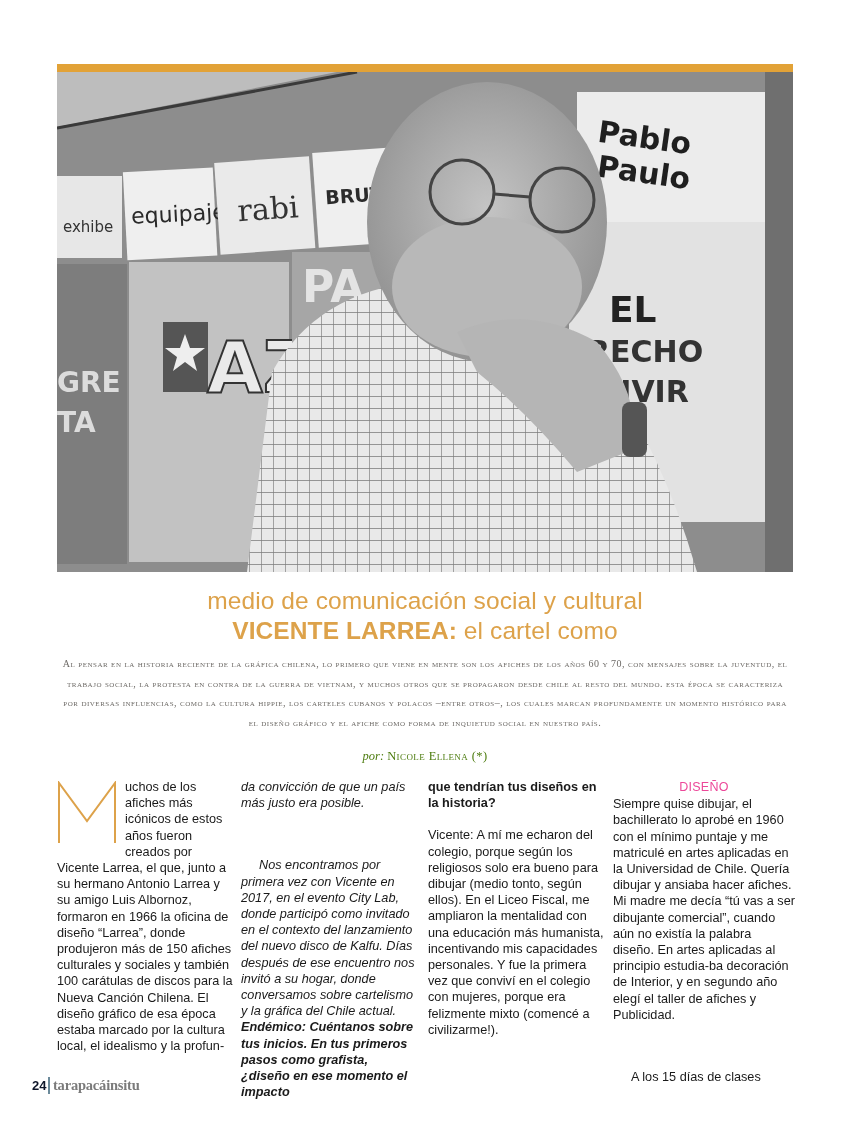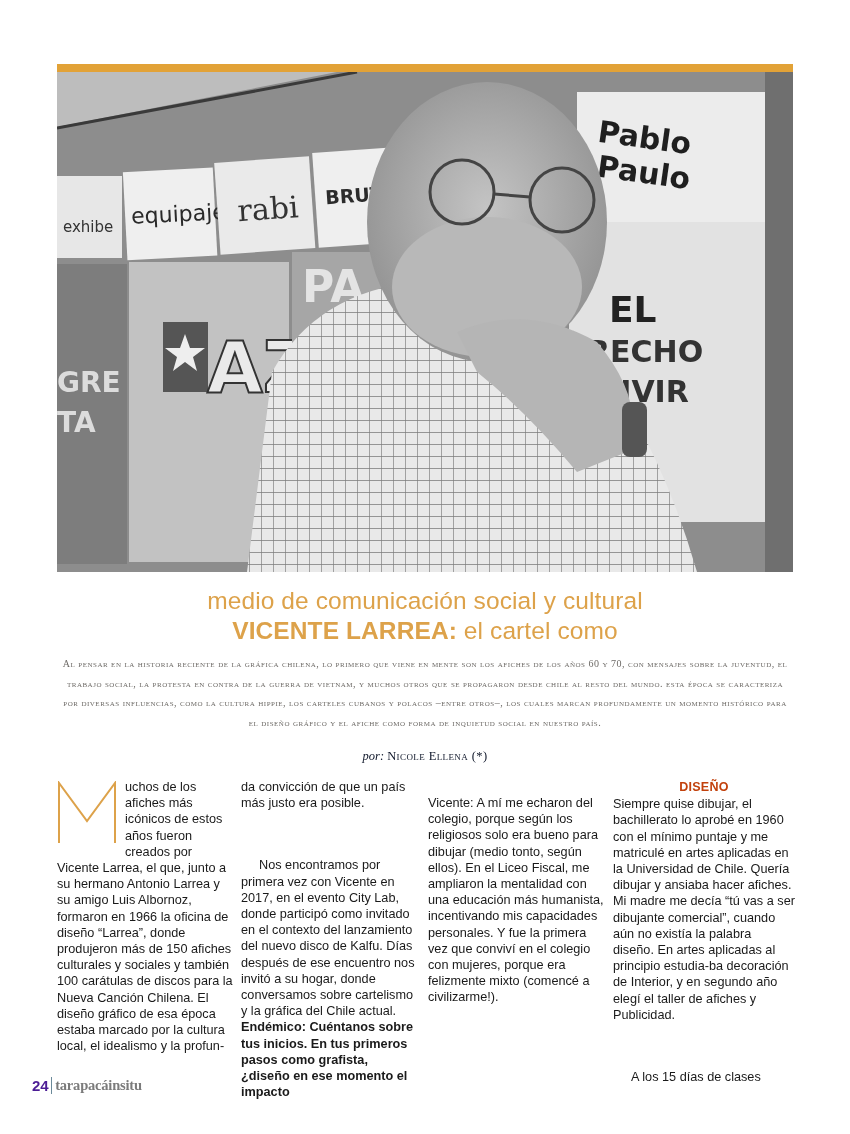--- a/index.html
+++ b/index.html
@@ -21,46 +21,46 @@
     }
     .title .bold { font-weight: bold; }
     .lead {
       position: absolute; left: 60px; top: 654px; width: 730px; text-align: center;
       font-family: Liberation Serif, serif; color: #6d6a66; font-size: 10px; line-height: 19.5px;
       font-variant: small-caps; letter-spacing: 0.5px; text-transform: lowercase;
     }
     .lead::first-letter { text-transform: uppercase; }
     .byline {
       position: absolute; left: 57px; top: 749px; width: 736px; text-align: center;
-      font-family: "Liberation Serif", serif; color: #0f172a; font-size: 12.5px;
+      font-family: "Liberation Serif", serif; color: #4d7c0f; font-size: 12.5px;
     }
     .byline .por { font-style: italic; }
     .byline .name { font-variant: small-caps; letter-spacing: 0.4px; }
     .col {
       position: absolute; top: 779px; width: 176px; font-size: 12.7px; line-height: 16.2px; color: #1a1a1a;
     }
     .col p { margin: 0; }
     .col .indent { text-indent: 18px; margin-top: 46px; }
     .col .q { font-weight: bold; }
     .col .gap { height: 16px; }
     .c1 { left: 57px; }
-    .c2 { left: 241px; }
+    .c2 { left: 241px; font-style: italic; }
     .c3 { left: 428px; }
     .c4 { left: 613px; width: 182px; }
     .dropcap {
       float: left; width: 60px; height: 63px; margin: 2px 8px 0 0; position: relative;
     }
     .section-head {
-      text-align: center; color: #c2410c; font-weight: bold; font-size: 12.5px; margin-bottom: 1px;
+      text-align: center; color: #ec4899; font-weight: normal; font-size: 12.5px; margin-bottom: 1px;
       letter-spacing: 0.3px;
     }
     .footer {
       position: absolute; left: 32px; top: 1077px; display: flex; align-items: center;
     }
-    .page-num { color: #4c1d95; font-weight: bold; font-size: 15px; }
+    .page-num { color: #0f172a; font-weight: bold; font-size: 13px; }
     .footer-sep { width: 1.5px; height: 17px; background: #6b8a9a; margin: 0 3px 0 2px; }
     .mag-name { font-family: "Liberation Serif", serif; color: #7b7b7b; font-size: 14.5px; font-weight: bold; letter-spacing: -0.2px; text-align: center; }
   </style>
 </head>
 <body>
 
 <div class="top-bar"></div>
 
 <div class="photo">
   <svg width="736" height="500" viewBox="0 0 736 500" xmlns="http://www.w3.org/2000/svg">
@@ -142,20 +142,21 @@
   <p>uchos de los afiches más icónicos de estos años fueron creados por Vicente Larrea, el que, junto a su hermano Antonio Larrea y su amigo Luis Albornoz, formaron en 1966 la oficina de diseño “Larrea”, donde produjeron más de 150 afiches culturales y sociales y también 100 carátulas de discos para la Nueva Canción Chilena. El diseño gráfico de esa época estaba marcado por la cultura local, el idealismo y la profun-</p>
 </div>
 
 <div class="col c2">
   <p>da convicción de que un país más justo era posible.</p>
   <p class="indent">Nos encontramos por primera vez con Vicente en 2017, en el evento City Lab, donde participó como invitado en el contexto del lanzamiento del nuevo disco de Kalfu. Días después de ese encuentro nos invitó a su hogar, donde conversamos sobre cartelismo y la gráfica del Chile actual.</p>
   <p class="q">Endémico: Cuéntanos sobre tus inicios. En tus primeros pasos como grafista, ¿diseño en ese momento el impacto</p>
 </div>
 
 <div class="col c3">
+  <p class="q">que tendrían tus diseños en la historia?</p>
   <div class="gap"></div>
   <p>Vicente: A mí me echaron del colegio, porque según los religiosos solo era bueno para dibujar (medio tonto, según ellos). En el Liceo Fiscal, me ampliaron la mentalidad con una educación más humanista, incentivando mis capacidades personales. Y fue la primera vez que conviví en el colegio con mujeres, porque era felizmente mixto (comencé a civilizarme!).</p>
 </div>
 
 <div class="col c4">
   <div class="section-head">DISEÑO</div>
   <p>Siempre quise dibujar, el bachillerato lo aprobé en 1960 con el mínimo puntaje y me matriculé en artes aplicadas en la Universidad de Chile. Quería dibujar y ansiaba hacer afiches. Mi madre me decía “tú vas a ser dibujante comercial”, cuando aún no existía la palabra diseño. En artes aplicadas al principio estudia-ba decoración de Interior, y en segundo año elegí el taller de afiches y Publicidad.</p>
   <p class="indent">A los 15 días de clases</p>
 </div>
 

